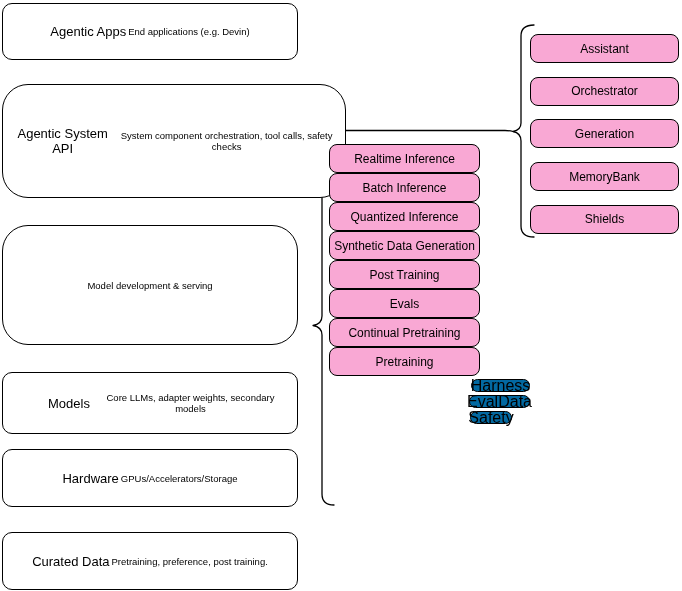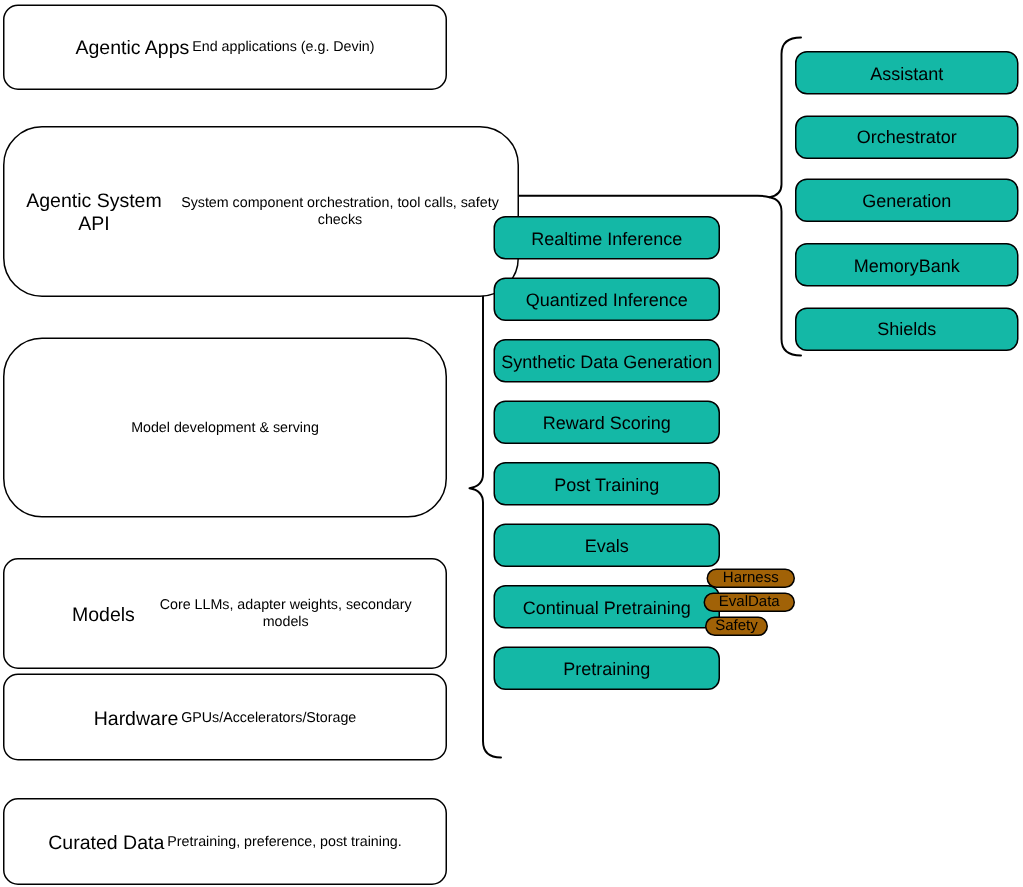--- a/index.html
+++ b/index.html
@@ -15,46 +15,46 @@
     position:absolute;left:2px;width:296px;box-sizing:border-box;
     border:1.3px solid #000;border-radius:10px;background:#fff;
     display:flex;flex-direction:row;justify-content:center;align-items:center;
     text-align:center;gap:2px;padding:2px 8px;
   }
   .lbox .t{font-size:13px;line-height:15px;}
   .lbox .s{font-size:9.5px;line-height:11px;}
   #box-apps    {top:3px;  height:57px;}
   #box-system  {top:84px; height:114px;width:344px;border-radius:26px;}
   #box-toolapi {top:225px;height:120px;border-radius:26px;}
-  #box-models  {top:372px;height:74px;padding-left:45px;}
+  #box-models  {top:372px;height:62px;padding-left:45px;}
   #box-hw      {top:449px;height:58px;}
   #box-data    {top:532px;height:58px;}
 
   
   .mid-col{
     position:absolute;left:329px;top:144px;width:151px;
-    display:flex;flex-direction:column;gap:12px;
+    display:flex;flex-direction:column;gap:0;
   }
   
   .right-col{
     position:absolute;left:530px;top:34px;width:149px;
     display:flex;flex-direction:column;gap:13.7px;
   }
   .node{
     box-sizing:border-box;height:29px;border:1.3px solid #000;border-radius:8px;
-    background:#14b8a6;display:flex;align-items:center;justify-content:center;
+    background:#f9a8d4;display:flex;align-items:center;justify-content:center;
     font-size:12px;text-align:center;flex:0 0 auto;
   }
 
   
   .pill{
     position:absolute;height:13px;box-sizing:border-box;
-    border:1.3px solid #000;border-radius:7px;background:#a16207;
+    border:1.3px solid #000;border-radius:7px;background:#0369a1;
     display:flex;align-items:center;justify-content:center;
-    font-size:10px;line-height:11px;z-index:5;
+    font-size:16px;line-height:11px;z-index:5;
   }
   #pill-harness {left:471px;top:379px;width:59px;}
   #pill-evaldata{left:469px;top:395px;width:61px;}
   #pill-safety  {left:470px;top:411px;width:42px;}
 </style>
 </head>
 <body>
 
 <div class="canvas" style="background: rgb(255, 255, 255); color: rgb(0, 0, 0);">
 
@@ -91,23 +91,23 @@
     <div class="s">GPUs/Accelerators/Storage</div>
   </div>
 
   <div class="lbox" id="box-data">
     <div class="t">Curated Data</div>
     <div class="s">Pretraining, preference, post training.</div>
   </div>
 
   <div class="mid-col" id="midCol">
       <div class="node">Realtime Inference</div>
+      <div class="node">Batch Inference</div>
       <div class="node">Quantized Inference</div>
       <div class="node">Synthetic Data Generation</div>
-      <div class="node">Reward Scoring</div>
       <div class="node">Post Training</div>
       <div class="node">Evals</div>
       <div class="node">Continual Pretraining</div>
       <div class="node">Pretraining</div>
     </div>
 
   <div class="right-col" id="rightCol">
       <div class="node">Assistant</div>
       <div class="node">Orchestrator</div>
       <div class="node">Generation</div>

